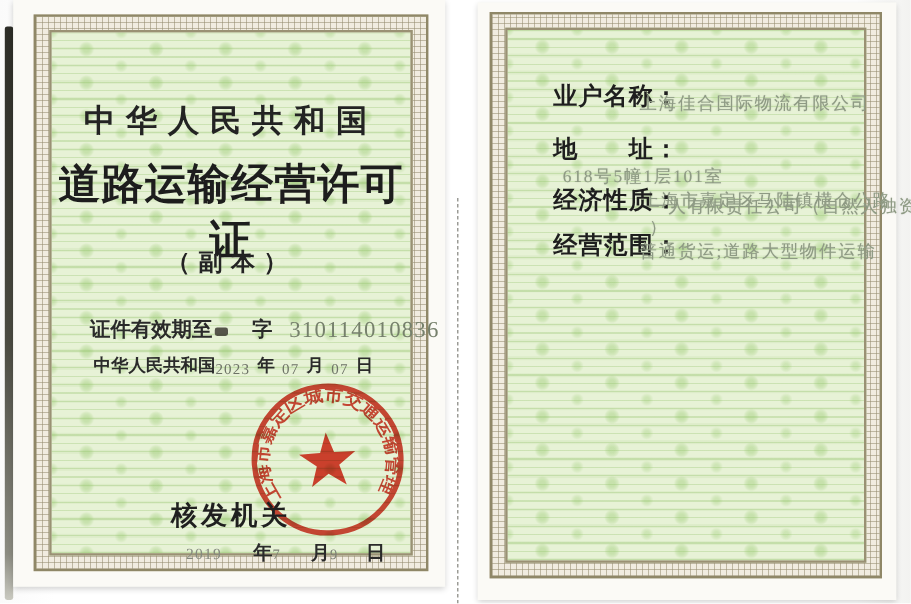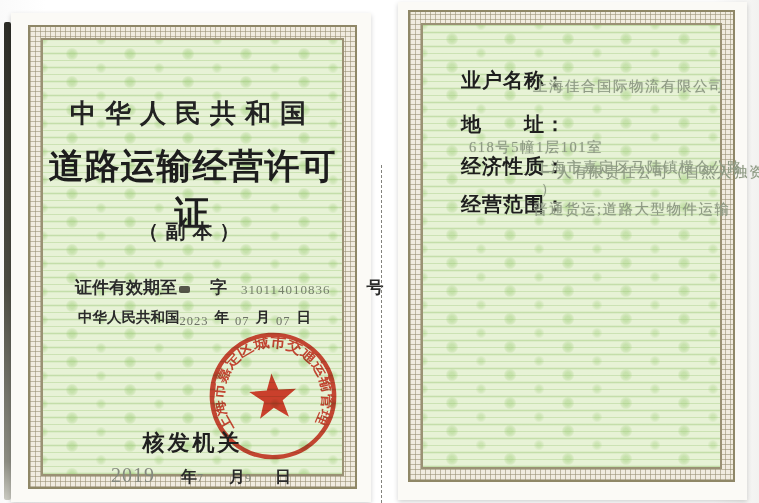--- a/index.html
+++ b/index.html
@@ -21,21 +21,21 @@
     position: absolute; left: 4px; top: 22px; width: 7px; height: 478px;
     background: linear-gradient(180deg, #2d2d27 0%, #4b4b42 55%, #8c8c82 92%, #c9c9c0 100%);
     border-radius: 2px;
   }
   
   .paper {
     position: absolute;
     background: #fbfaf6;
     box-shadow: 0 2px 5px rgba(0,0,0,0.18);
   }
-  .paper-left  { left: 11px;  top: 13px;  width: 360px; height: 489px; }
+  .paper-left  { left: 11px;  top: 0;  width: 360px; height: 489px; }
   .paper-right { left: 398px; top: 2px;  width: 349px; height: 498px; }
 
   
   .frame {
     position: absolute;
     border: 2px solid #8f8767;
     background:
       repeating-linear-gradient(90deg, rgba(148,139,110,.55) 0 1px, transparent 1px 5px),
       repeating-linear-gradient(0deg,  rgba(148,139,110,.55) 0 1px, transparent 1px 5px),
       #f1ece0;
@@ -69,21 +69,21 @@
     top: 103px; font-size: 35px; font-weight: bold; letter-spacing: 1px;
     font-family: "Liberation Sans", "DejaVu Sans", sans-serif; color: #1d1d1d;
   }
   .copy-label { top: 178px; font-size: 20px; font-weight: bold; letter-spacing: 7px; }
 
   .license-line {
     position: absolute; left: 32px; top: 236px; width: 300px;
     font-size: 17px; font-weight: bold; color: #2a2a2a; white-space: nowrap;
   }
   .license-line .num {
-    font-weight: normal; font-size: 13px; color: #76806c; letter-spacing: 1px;
+    font-weight: normal; font-size: 19px; color: #76806c; letter-spacing: 1px;
     position: relative; top: 1px; margin: 16px 10px 0 14px;
   }
   .license-line .zi  { margin-left: 20px; }
   .license-line .hao { margin-left: 26px; }
   .smudge {
     display: inline-block; width: 11px; height: 7px; background: #3c3a33;
     border-radius: 2px; vertical-align: baseline; margin-left: 2px; opacity: .85;
   }
   .validity-line {
     position: absolute; left: 35px; top: 268px; width: 300px;
@@ -96,21 +96,21 @@
   .validity-line .unit { margin: 0 6px; }
 
   .issuer-label {
     top: 388px; font-size: 22px; font-weight: bold; color: #1f1f1f; letter-spacing: 3px;
     font-family: "Liberation Sans", "DejaVu Sans", sans-serif; z-index: 3;
   }
   .issue-date-line {
     position: absolute; left: 0; top: 424px; width: 100%;
     font-size: 16px; font-weight: bold; color: #2a2a2a; text-align: left; white-space: nowrap;
   }
-  .issue-date-line .yr { font-weight: normal; font-size: 20px; color: #84897e; margin-left: 68px; letter-spacing: 1px; text-align: center; }
+  .issue-date-line .yr { font-weight: normal; font-size: 13px; color: #84897e; margin-left: 112px; letter-spacing: 1px; text-align: center; }
   .issue-date-line .u1 { margin-left: 26px; }
   .issue-date-line .sm { font-weight: normal; font-size: 12px; color: #7b8074; }
   .issue-date-line .u2 { margin-left: 26px; }
   .issue-date-line .u3 { margin-left: 24px; }
 
   
   .seal {
     position: absolute; left: 161px; top: 287px; width: 138px; height: 138px;
     z-index: 2; mix-blend-mode: multiply; opacity: .92;
     transform: rotate(-4deg);

